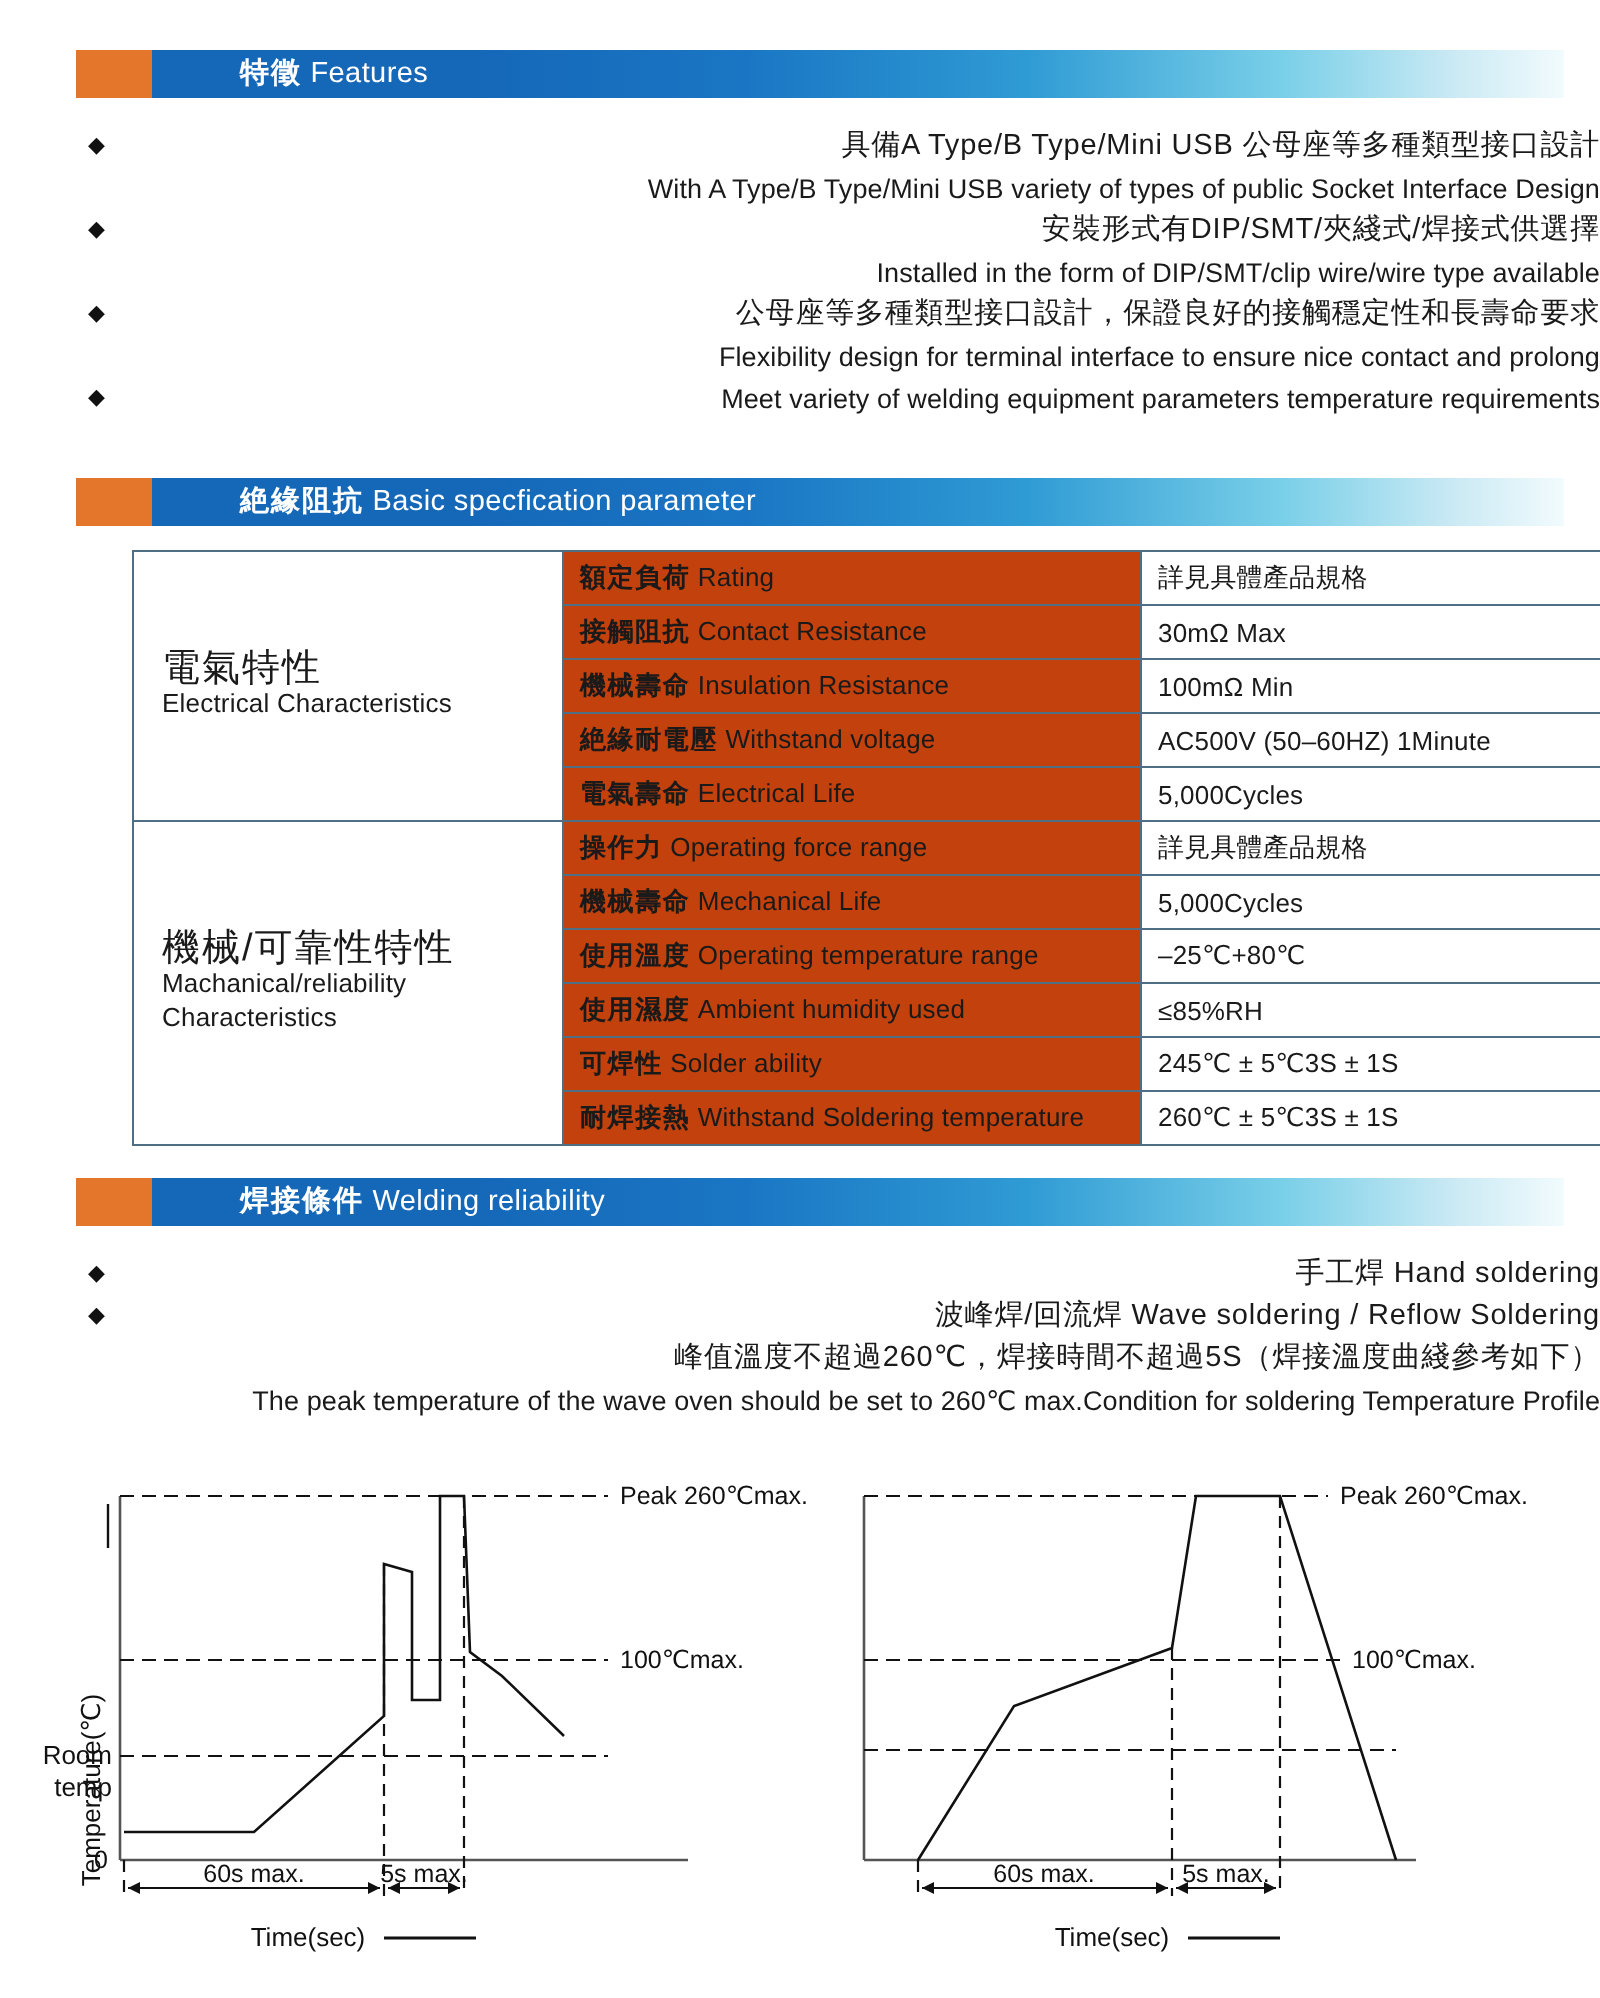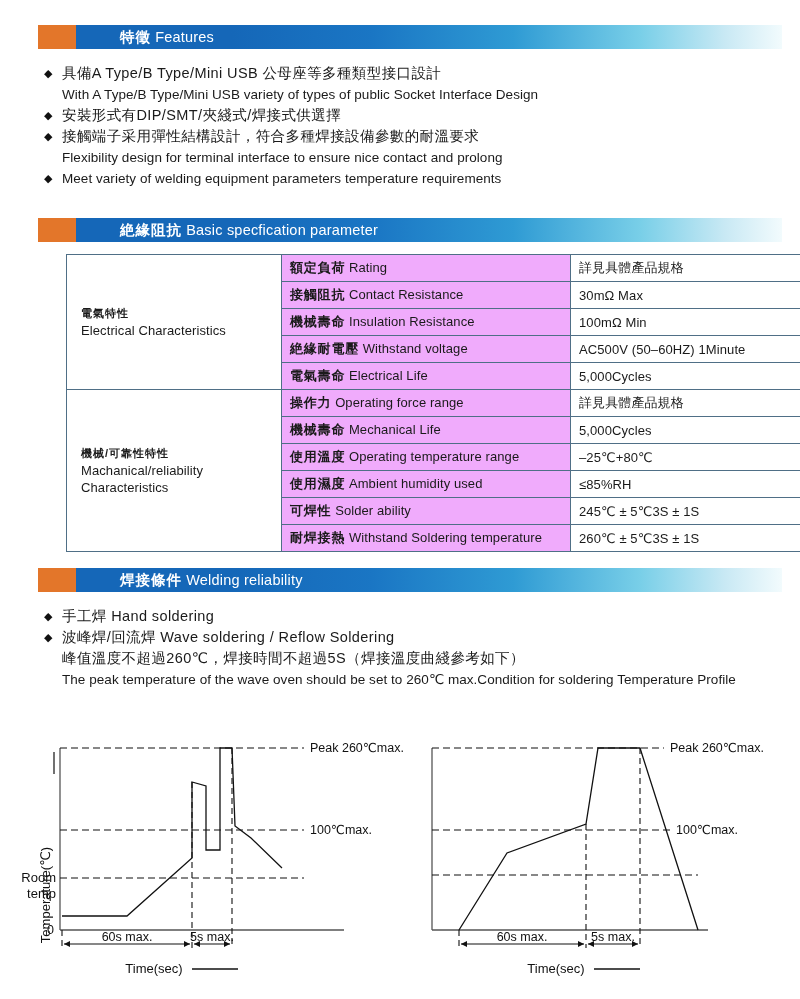--- a/index.html
+++ b/index.html
@@ -61,21 +61,21 @@
     display: flex;
     align-items: flex-start;
   }
   .bullet-mark {
     width: 18px;
     flex: 0 0 18px;
     font-size: 11px;
     line-height: 21px;
     color: #111;
   }
-  .bullet-body { flex: 1 1 auto; }
+  .bullet-body { flex: 1 1 auto; text-align: right; }
   .line-cjk {
     font-size: 14.5px;
     line-height: 21px;
     letter-spacing: 0.4px;
     white-space: nowrap;
   }
   .line-en {
     font-size: 13.5px;
     line-height: 21px;
     letter-spacing: 0.05px;
@@ -98,25 +98,25 @@
     letter-spacing: 0.1px;
     white-space: nowrap;
   }
   td.cat-cell {
     width: 192px;
     background: #ffffff;
     text-align: left;
     padding-left: 14px;
     line-height: 17px;
   }
-  td.cat-cell .cat-cjk { font-size: 11px; font-weight: 700; letter-spacing: 1px; }
+  td.cat-cell .cat-cjk { font-size: 19px; font-weight: 400; letter-spacing: 1px; }
   td.cat-cell .cat-en  { font-size: 13px; }
   td.param-cell {
     width: 272px;
-    background: #f0abfc;
+    background: #c2410c;
   }
   td.param-cell .p-cjk { font-weight: 600; letter-spacing: 0.8px; }
   td.value-cell {
     width: 240px;
     background: #ffffff;
   }
 
   
   .charts {
     position: absolute;
@@ -155,27 +155,28 @@
     <div class="bullet-body">
       <div class="line-cjk">具備A Type/B Type/Mini USB 公母座等多種類型接口設計</div>
       <div class="line-en">With A Type/B Type/Mini USB variety of types of public Socket Interface Design</div>
     </div>
   </div>
 
   <div class="bullet-row">
     <div class="bullet-mark">◆</div>
     <div class="bullet-body">
       <div class="line-cjk">安裝形式有DIP/SMT/夾綫式/焊接式供選擇</div>
-    </div>
-  </div>
-
-  <div class="bullet-row">
-    <div class="bullet-mark">◆</div>
-    <div class="bullet-body">
-      <div class="line-cjk">接觸端子采用彈性結構設計，符合多種焊接設備參數的耐溫要求</div>
+      <div class="line-en">Installed in the form of DIP/SMT/clip wire/wire type available</div>
+    </div>
+  </div>
+
+  <div class="bullet-row">
+    <div class="bullet-mark">◆</div>
+    <div class="bullet-body">
+      <div class="line-cjk">公母座等多種類型接口設計，保證良好的接觸穩定性和長壽命要求</div>
       <div class="line-en">Flexibility design for terminal interface to ensure nice contact and prolong</div>
     </div>
   </div>
 
   <div class="bullet-row">
     <div class="bullet-mark">◆</div>
     <div class="bullet-body">
       <div class="line-en">Meet variety of welding equipment parameters temperature requirements</div>
     </div>
   </div>

